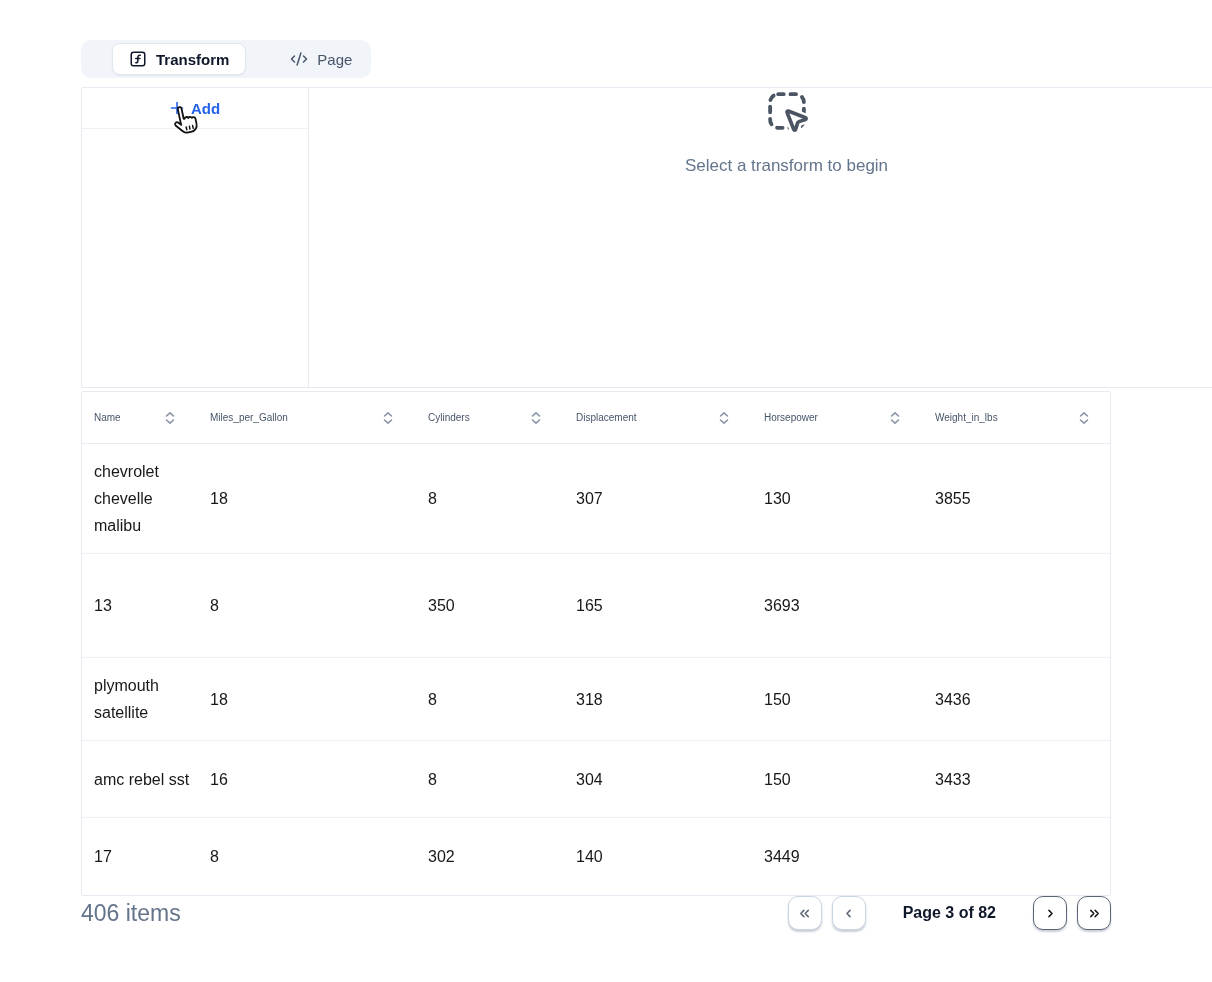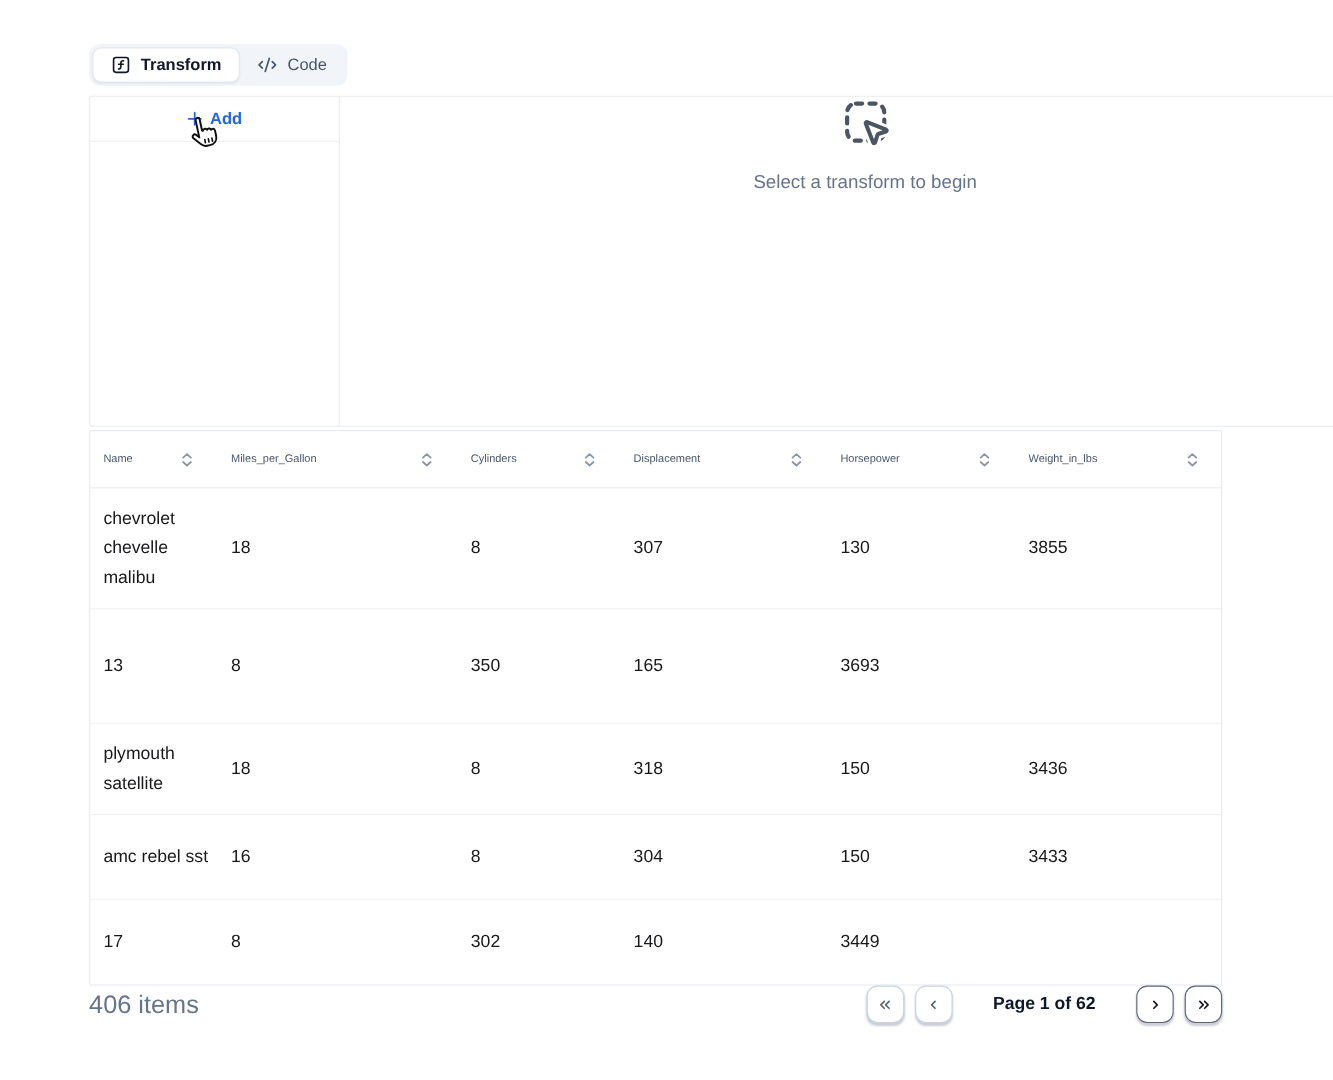--- a/index.html
+++ b/index.html
@@ -4,21 +4,21 @@
 <style>
   * { margin:0; padding:0; box-sizing:border-box; }
   html,body { background:#fff; }
   body { font-family:"Liberation Sans","DejaVu Sans",sans-serif; color:#18181b; }
   .stage { position:relative; width:1212px; height:982px; background:#fff; overflow:hidden; }
 
   
   .tabbar { position:absolute; left:81px; top:40px; height:38px; display:flex; align-items:center;
             background:#f1f5f9; border-radius:10px; padding:3px; }
   .tab { display:flex; align-items:center; gap:9px; height:32px; padding:0 16px; border-radius:8px;
-         font-size:15px; cursor:pointer; white-space:nowrap; }
+         font-size:15px; cursor:pointer; white-space:nowrap;margin-left:28px; }
   .tab.active { background:#fff; border:1px solid #e2e8f0; box-shadow:0 1px 2px rgba(15,23,42,.06);
                 color:#0f172a; font-weight:700; }
   .tab.inactive { color:#475569; font-weight:500; }
   .tab svg { flex:0 0 auto; }
 
   
   .panels { position:absolute; left:81px; top:87px; width:1184px; height:301px;
             border:1px solid #e7eaf0; border-radius:2px; display:flex; background:#fff; }
   .panel-left { width:227px; border-right:1px solid #e7eaf0; display:flex; flex-direction:column; }
   .add-row { height:41px; border-bottom:1px solid #eef0f4; display:flex; align-items:center; justify-content:center; }
@@ -72,21 +72,21 @@
       <span>Transform</span>
     </div>
     <div class="tab inactive">
       <span style="display:flex;">
         <svg width="18" height="18" viewBox="0 0 24 24" fill="none" stroke="#475569" stroke-width="2" stroke-linecap="round" stroke-linejoin="round">
           <path d="m18 16 4-4-4-4"></path>
             <path d="m6 8-4 4 4 4"></path>
             <path d="m14.5 4-5 16"></path>
         </svg>
       </span>
-      <span>Code</span>
+      <span>Page</span>
     </div>
   </div>
 
   <div class="panels">
     <div class="panel-left">
       <div class="add-row">
         <span class="add-btn">
           <span style="display:flex;">
             <svg width="14" height="14" viewBox="0 0 14 14" fill="none" stroke="#2563eb" stroke-width="1.6" stroke-linecap="round">
               <path d="M7 1.5v11M1.5 7h11"></path>
@@ -218,21 +218,21 @@
             </svg>
         </span>
       </span>
       <span class="pgbtn disabled">
         <span style="display:flex;">
           <svg width="15" height="15" viewBox="0 0 24 24" fill="none" stroke="#5b6575" stroke-width="2.4" stroke-linecap="round" stroke-linejoin="round">
               <path d="M14.5 17l-5-5 5-5"></path>
             </svg>
         </span>
       </span>
-      <span class="page-label">Page 1 of 62</span>
+      <span class="page-label">Page 3 of 82</span>
       <span class="pgbtn enabled">
         <span style="display:flex;">
           <svg width="15" height="15" viewBox="0 0 24 24" fill="none" stroke="#16181d" stroke-width="2.4" stroke-linecap="round" stroke-linejoin="round">
               <path d="m9.5 7 5 5-5 5"></path>
             </svg>
         </span>
       </span>
       <span class="pgbtn enabled">
         <span style="display:flex;">
           <svg width="15" height="15" viewBox="0 0 24 24" fill="none" stroke="#16181d" stroke-width="2.4" stroke-linecap="round" stroke-linejoin="round">

